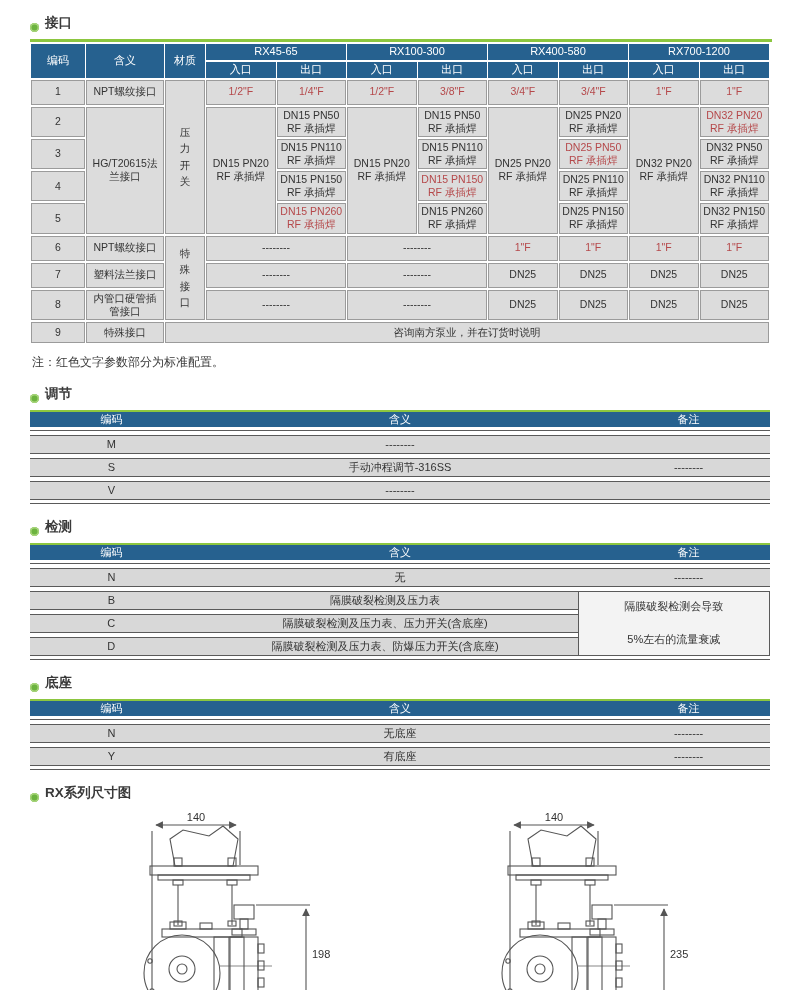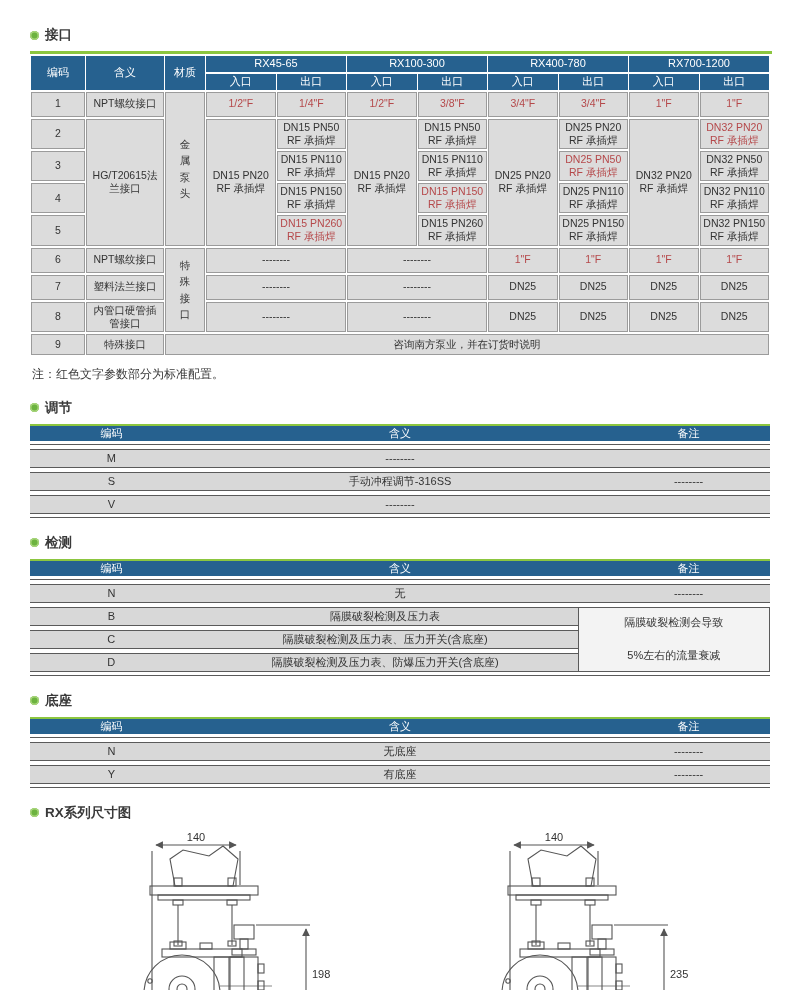--- a/index.html
+++ b/index.html
@@ -12,21 +12,21 @@
     --line:#5a5a5a;
     --grid:#9b9b9b;
     --txt:#333;
   }
   *{box-sizing:border-box;margin:0;padding:0;}
   body{
     width:800px;height:990px;background:#fff;color:var(--txt);
     font-family:"Liberation Sans","DejaVu Sans",sans-serif;font-size:11px;
     padding:10px 28px 0 30px;overflow:hidden;
   }
-  .sec-h{display:flex;align-items:center;gap:6px;font-size:13.5px;font-weight:bold;color:#3a3a3a;margin:16px 0 7px 0;}
+  .sec-h{display:flex;align-items:flex-end;gap:6px;font-size:13.5px;font-weight:bold;color:#3a3a3a;margin:4px 0 7px 0;}
   .bullet{width:9px;height:9px;border-radius:50%;background:var(--bullet);box-shadow:inset 0 0 0 1.5px #a8d57a;display:inline-block;}
   
   .itable-wrap{border-top:3px solid var(--green);}
   table.itable{width:740px;table-layout:fixed;border-collapse:separate;border-spacing:1px 2px;background:#fff;}
   table.itable td{text-align:center;vertical-align:middle;line-height:1.25;padding:1px 2px;}
   table.itable thead td{background:var(--blue);color:#fff;font-size:11px;border:none;height:15px;}
   table.itable tbody td{background:var(--cell);border:1px solid var(--grid);font-size:10.5px;}
   table.itable tbody tr{height:25px;}
   table.itable tbody tr.short{height:21px;}
   td.red{color:var(--red);}
@@ -75,40 +75,40 @@
         <col>
         <col>
       </colgroup>
   <thead>
     <tr>
       <td rowspan="2">编码</td>
       <td rowspan="2">含义</td>
       <td rowspan="2">材质</td>
       <td colspan="2">RX45-65</td>
       <td colspan="2">RX100-300</td>
-      <td colspan="2">RX400-780</td>
+      <td colspan="2">RX400-580</td>
       <td colspan="2">RX700-1200</td>
     </tr>
     <tr>
       <td>入口</td>
       <td>出口</td>
       <td>入口</td>
       <td>出口</td>
       <td>入口</td>
       <td>出口</td>
       <td>入口</td>
       <td>出口</td>
     </tr>
   </thead>
   <tbody>
     <tr>
       <td>1</td>
       <td>NPT螺纹接口</td>
       <td rowspan="5">
-            <div class="vert">金属泵头</div>
+            <div class="vert">压力开关</div>
           </td>
       <td class="red">1/2"F</td>
       <td class="red">1/4"F</td>
       <td class="red">1/2"F</td>
       <td class="red">3/8"F</td>
       <td class="red">3/4"F</td>
       <td class="red">3/4"F</td>
       <td class="red">1"F</td>
       <td class="red">1"F</td>
     </tr>

